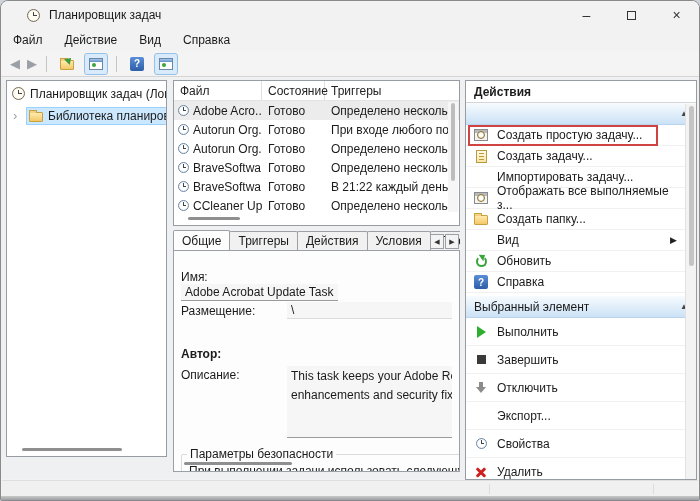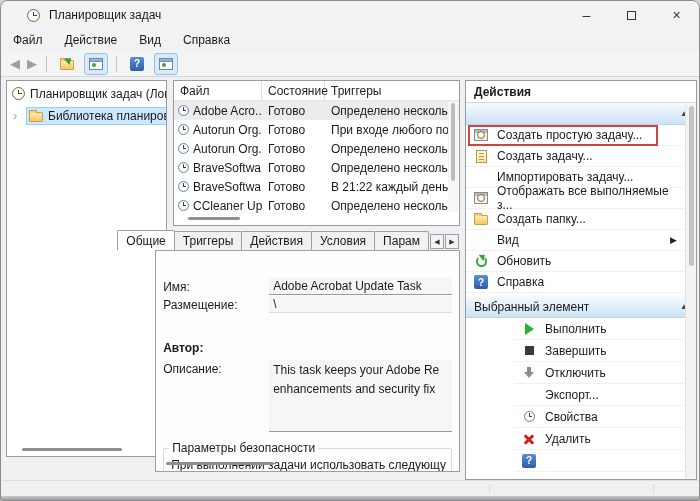--- a/index.html
+++ b/index.html
@@ -36,21 +36,21 @@
   .folder-arrow::after { content:""; position:absolute; top:-4px; right:0px; border-left:4px solid transparent; border-right:4px solid transparent; border-bottom:6px solid #3d9c3d; transform:rotate(45deg); }
   .win-icon { width:14px; height:12px; border:1px solid #6a87a5; background:#fff; position:relative; flex:none; }
   .win-icon::before { content:""; position:absolute; top:0; left:0; right:0; height:3px; background:linear-gradient(#a9c9ec,#5f8fc7); }
   .win-icon.dot::after { content:""; position:absolute; bottom:2px; left:2px; width:4px; height:4px; border-radius:50%; background:#3aa53a; }
   .help-icon { width:14px; height:14px; border-radius:2px; background:linear-gradient(#5b8ed8,#2e5ea8); color:#fff; font-weight:bold; font-size:10px; display:flex; align-items:center; justify-content:center; flex:none; }
   
   .main { position:absolute; top:77px; left:0; right:0; bottom:21px; background:#eff0f1; }
   .panel { position:absolute; background:#fff; border:1px solid #979ca2; }
   .tree-panel { left:5px; top:2px; width:161px; height:377px; overflow:hidden; }
   .list-panel { left:172px; top:2px; width:287px; height:146px; overflow:hidden; }
-  .details-wrap { position:absolute; left:172px; top:151px; width:287px; height:243px; display:flex; flex-direction:column;align-items:flex-end; }
+  .details-wrap { position:absolute; left:172px; top:151px; width:287px; height:243px; display:flex; flex-direction:column; }
   .actions-panel { left:464px; top:2px; width:232px; height:400px; overflow:hidden; }
   
   .tree-item { height:19px; display:flex; align-items:center; gap:5px; padding-left:5px; white-space:nowrap; overflow:hidden; margin-top:3px; }
   .tree-item .label { white-space:nowrap; }
   .tree-expander { color:#9aa0a6; font-size:13px; width:9px; flex:none; }
   .tree-sel { display:flex; align-items:center; gap:5px; background:#cce8ff; outline:1px solid #99d1ff; padding:1px 3px 1px 2px; white-space:nowrap; }
   .hscroll-line { position:absolute; height:3px; background:#8f8f8f; border-radius:2px; }
   
   .list-header { display:flex; height:20px; align-items:center; border-bottom:1px solid #e4e4e4; color:#222; }
   .hcell { padding-left:6px; height:100%; display:flex; align-items:center; border-right:1px solid #e0e0e0; }
@@ -78,21 +78,21 @@
   .value-box.noline { border-bottom-color:#dcdcdc; }
   .desc-box { flex:1; background:#f6f6f6; border-bottom:1px solid #9b9b9b; padding:1px 4px; height:72px; white-space:pre; overflow:hidden; line-height:1.55; }
   fieldset.sec-group { margin:9px 0 0 0; border:1px solid #dadada; border-radius:2px; padding:3px 5px 12px 5px; }
   fieldset.sec-group legend { padding:0 3px; font-size:12px; }
   .sec-text { white-space:nowrap; overflow:hidden; padding-left:2px; }
   
   .actions-title { height:22px; line-height:22px; font-weight:bold; padding-left:8px; border-bottom:1px solid #d6d6d6; }
   .a-header { height:22px; display:flex; align-items:center; padding:0 8px; background:linear-gradient(#f7fbfe,#cbe2f6); border-bottom:1px solid #b9d4ec; }
   .a-header .caret { margin-left:auto; font-size:8px; color:#444; }
   .a-item { height:21px; display:flex; align-items:center; padding-left:7px; gap:8px; border-bottom:1px solid #f1f1f1; position:relative; margin-right:11px; }
-  .a-item.tall { height:22px;margin-left:48px; }
+  .a-item.tall { height:28px; }
   .a-icon { width:16px; display:flex; justify-content:center; flex:none; }
   .a-item .sub-arrow { margin-left:auto; margin-right:8px; font-size:9px; color:#222; }
   .red-box { position:absolute; left:2px; top:0px; width:190px; height:21px; border:2px solid #cf4442; pointer-events:none; z-index:5; }
   .sect-gap { height:3px; }
   .a-vscroll { position:absolute; top:23px; right:0; bottom:0; width:11px; background:#f3f3f3; border-left:1px solid #e2e2e2; }
   .a-vscroll .thumb { position:absolute; top:2px; left:3px; width:5px; height:160px; background:#c4c4c4; border-radius:3px; }
   
   .refresh-icon { width:11px; height:11px; border:2px solid #3aa53a; border-radius:50%; border-top-color:transparent; position:relative; }
   .refresh-icon::before { content:""; position:absolute; top:-4px; right:-2px; border-left:4px solid transparent; border-right:4px solid transparent; border-bottom:5px solid #3aa53a; transform:rotate(55deg); }
   .play-icon { width:0; height:0; border-top:6px solid transparent; border-bottom:6px solid transparent; border-left:9px solid #2fae2f; }
@@ -243,21 +243,21 @@
         <span class="tab">Триггеры</span>
         <span class="tab">Действия</span>
         <span class="tab">Условия</span>
         <span class="tab">Парам</span>
         <span class="tab-scrollers">
           <span class="tab-scroller">◀</span>
           <span class="tab-scroller">▶</span>
         </span>
       </div>
       <div class="tab-content">
-        <div class="f-row" style="margin-top:20px;">
+        <div class="f-row" style="margin-top:10px;flex-direction:column;">
           <span class="f-label">Имя:</span>
           <span class="value-box">Adobe Acrobat Update Task</span>
         </div>
         <div class="f-row" style="margin-top:1px;">
           <span class="f-label">Размещение:</span>
           <span class="value-box noline">\</span>
         </div>
         <div class="f-row" style="margin-top:26px;font-weight:bold;">
           <span class="f-label">Автор:</span>
         </div>

